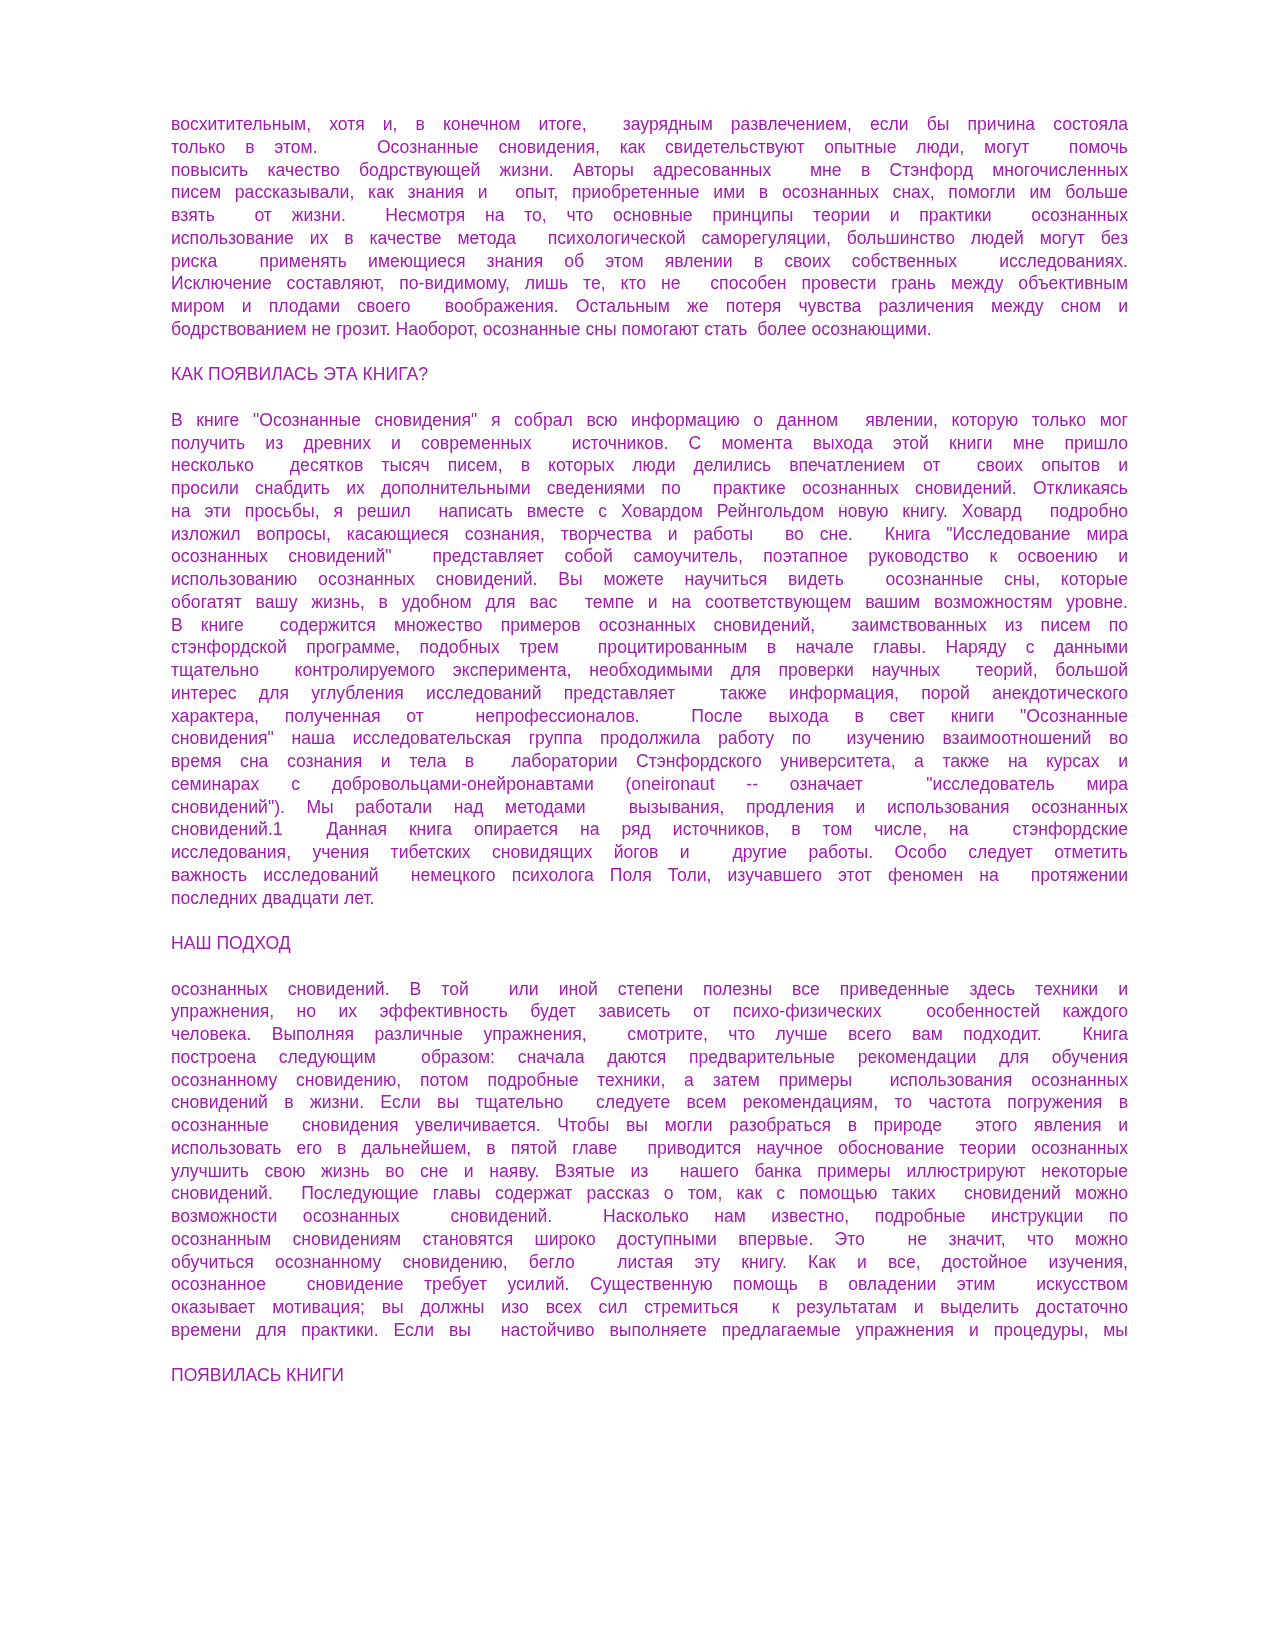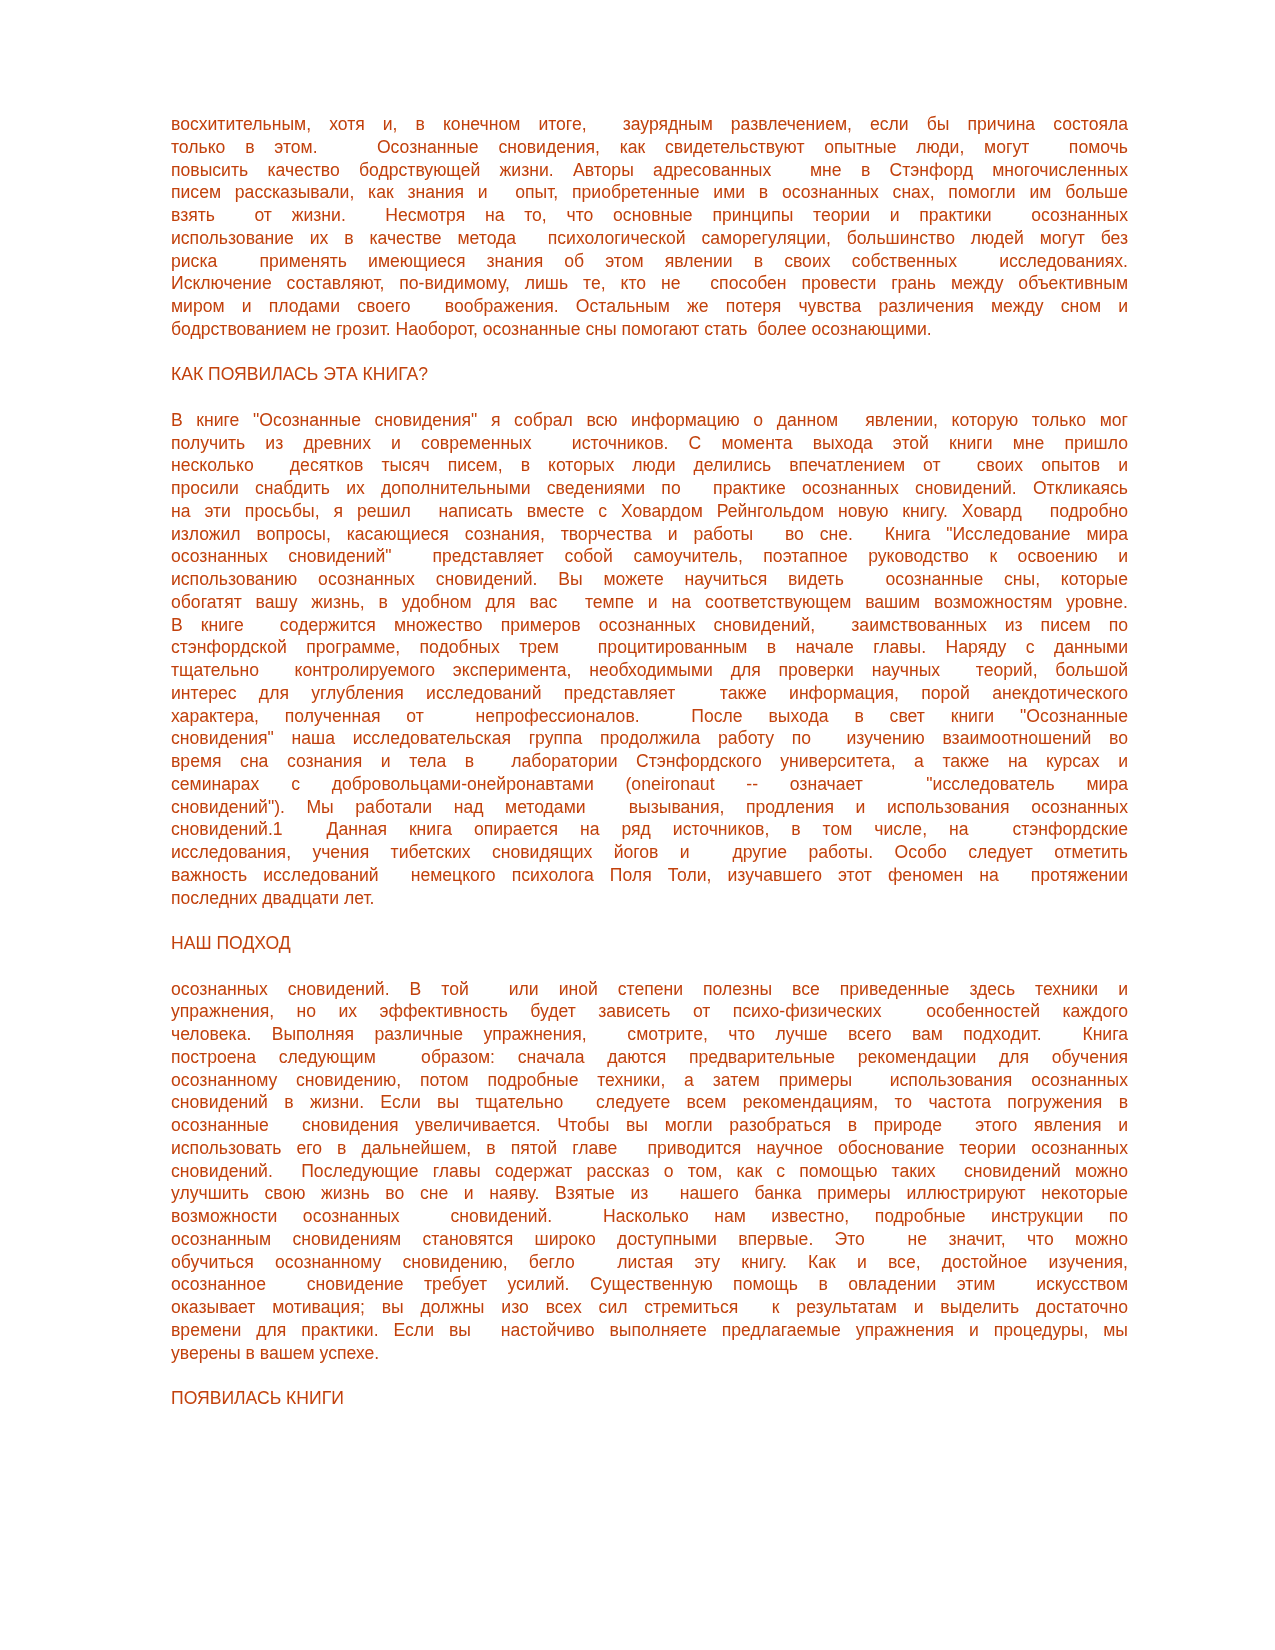--- a/index.html
+++ b/index.html
@@ -1,20 +1,20 @@
 <!DOCTYPE html>
 <html><head>
 <meta charset="utf-8">
 <style>
   html, body { margin: 0; padding: 0; background: #ffffff; }
   body { width: 1275px; height: 1650px; position: relative; overflow: hidden; }
   .page {
     position: absolute; left: 171px; top: 113px; width: 957px;
     font-family: "Liberation Sans", sans-serif;
-    font-size: 17.6px; color: #c2410c; line-height: 22.75px;
+    font-size: 17.6px; color: #a21caf; line-height: 22.75px;
   }
   .line { display: block; white-space: pre-wrap; text-align: justify; text-align-last: justify; height: 22.75px; overflow: hidden; }
   .line.last { text-align-last: left; }
   .gap { height: 22.75px; }
   .heading { display: block; height: 22.75px; white-space: pre; }
 </style>
 </head>
 <body>
 
 <div class="page">
@@ -62,25 +62,24 @@
   <div class="gap"></div>
   <div id="p3">
       <span class="line">осознанных сновидений. В той  или иной степени полезны все приведенные здесь техники и</span>
       <span class="line">упражнения, но их эффективность будет зависеть от психо-физических  особенностей каждого</span>
       <span class="line">человека. Выполняя различные упражнения,  смотрите, что лучше всего вам подходит.  Книга</span>
       <span class="line">построена следующим  образом: сначала даются предварительные рекомендации для обучения</span>
       <span class="line">осознанному сновидению, потом подробные техники, а затем примеры  использования осознанных</span>
       <span class="line">сновидений в жизни. Если вы тщательно  следуете всем рекомендациям, то частота погружения в</span>
       <span class="line">осознанные  сновидения увеличивается. Чтобы вы могли разобраться в природе  этого явления и</span>
       <span class="line">использовать его в дальнейшем, в пятой главе  приводится научное обоснование теории осознанных</span>
+      <span class="line">улучшить свою жизнь во сне и наяву. Взятые из  нашего банка примеры иллюстрируют некоторые</span>
       <span class="line">сновидений.  Последующие главы содержат рассказ о том, как с помощью таких  сновидений можно</span>
-      <span class="line">улучшить свою жизнь во сне и наяву. Взятые из  нашего банка примеры иллюстрируют некоторые</span>
       <span class="line">возможности осознанных  сновидений.  Насколько нам известно, подробные инструкции по</span>
       <span class="line">осознанным сновидениям становятся широко доступными впервые. Это  не значит, что можно</span>
       <span class="line">обучиться осознанному сновидению, бегло  листая эту книгу. Как и все, достойное изучения,</span>
       <span class="line">осознанное  сновидение требует усилий. Существенную помощь в овладении этим  искусством</span>
       <span class="line">оказывает мотивация; вы должны изо всех сил стремиться  к результатам и выделить достаточно</span>
       <span class="line">времени для практики. Если вы  настойчиво выполняете предлагаемые упражнения и процедуры, мы</span>
-      <span class="line last">уверены в вашем успехе.</span>
     </div>
   <div class="gap"></div>
   <div class="heading">ПОЯВИЛАСЬ КНИГИ</div>
 </div>
 
 </body></html>

